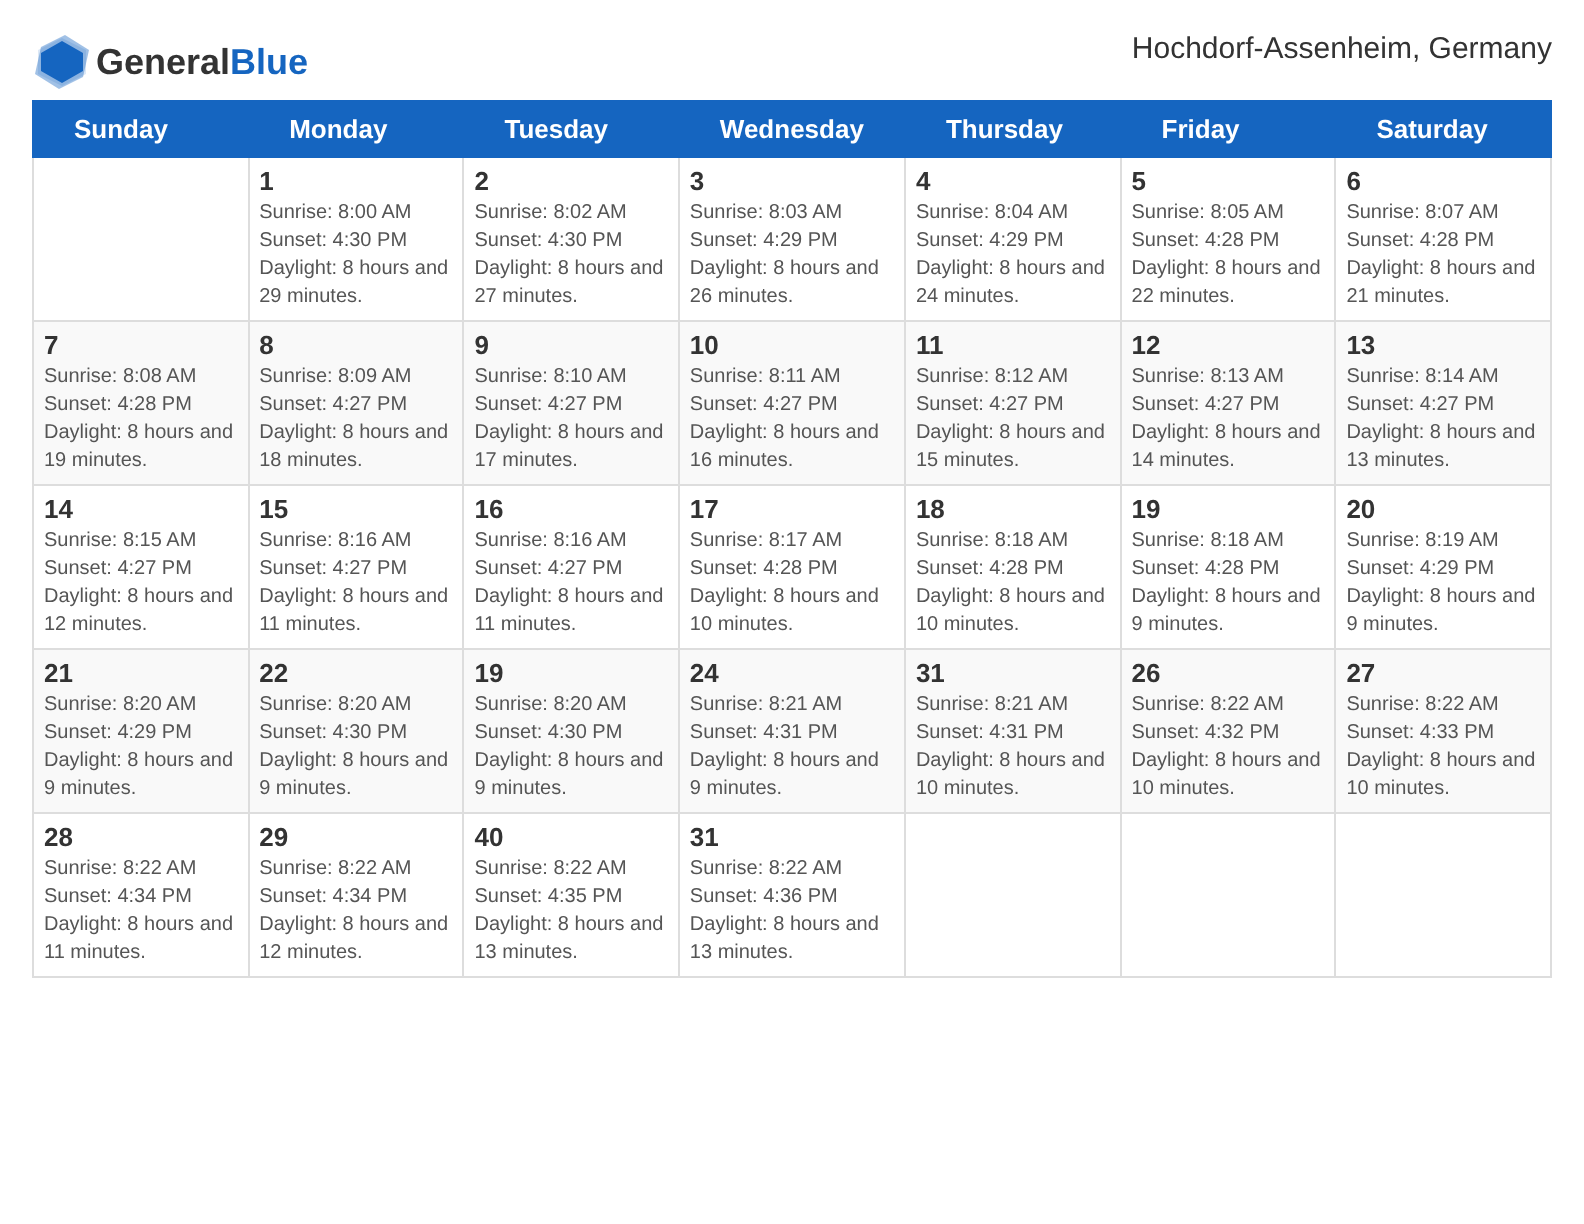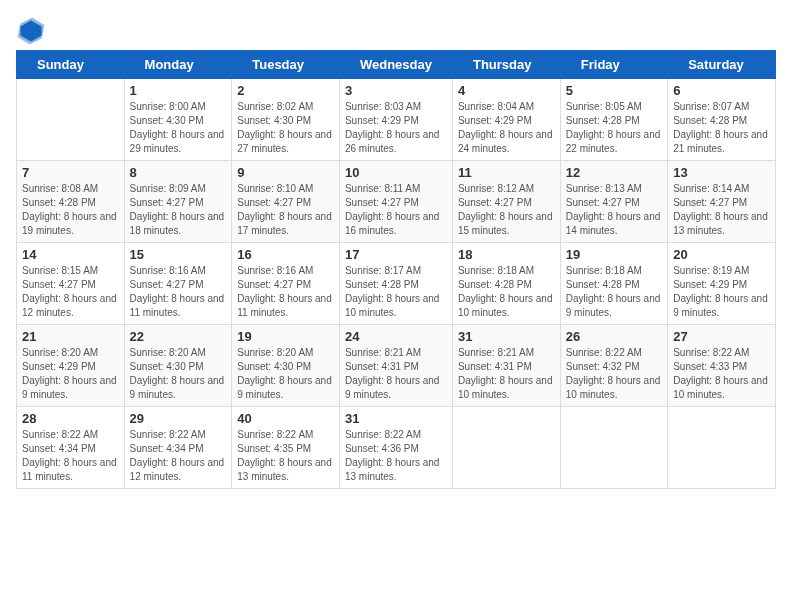--- a/index.html
+++ b/index.html
@@ -89,22 +89,26 @@
 </head>
 <body>
 
 <div class="header">
   <div class="logo">
     <svg class="logo-icon" viewBox="0 0 40 40">
       <polygon points="20,4 36,12 36,28 20,36 4,28 4,12" fill="#1565c0" opacity="0.15"></polygon>
       <polygon points="22,2 38,12 34,30 18,38 2,28 6,10" fill="#1565c0" opacity="0.4"></polygon>
       <polygon points="20,6 34,14 34,26 20,34 6,26 6,14" fill="#1565c0"></polygon>
     </svg>
+    <div>
+      <span class="logo-text-general">General</span><span class="logo-text-blue">Blue</span>
+    </div>
   </div>
   <div class="title-section">
+    <div class="subtitle">Hochdorf-Assenheim, Germany</div>
   </div>
 </div>
 
 <table class="calendar">
   <thead>
     <tr>
     <th>Sunday</th>
         <th>Monday</th>
         <th>Tuesday</th>
         <th>Wednesday</th>

